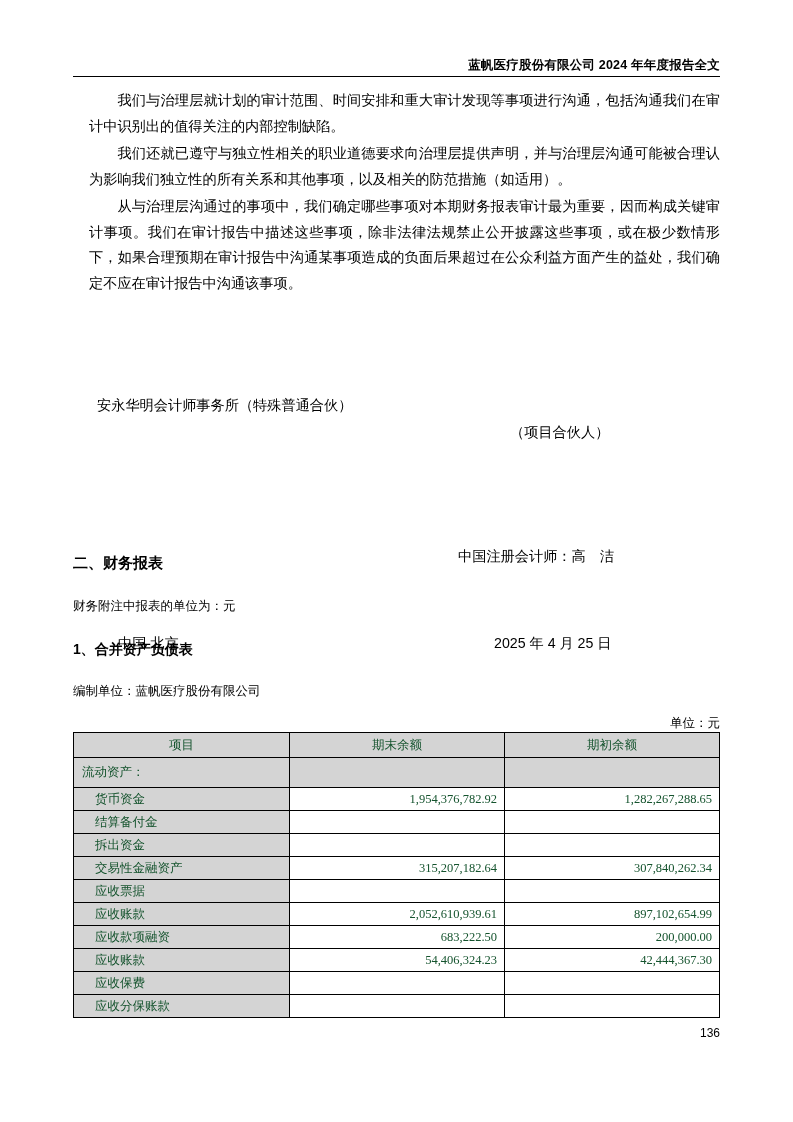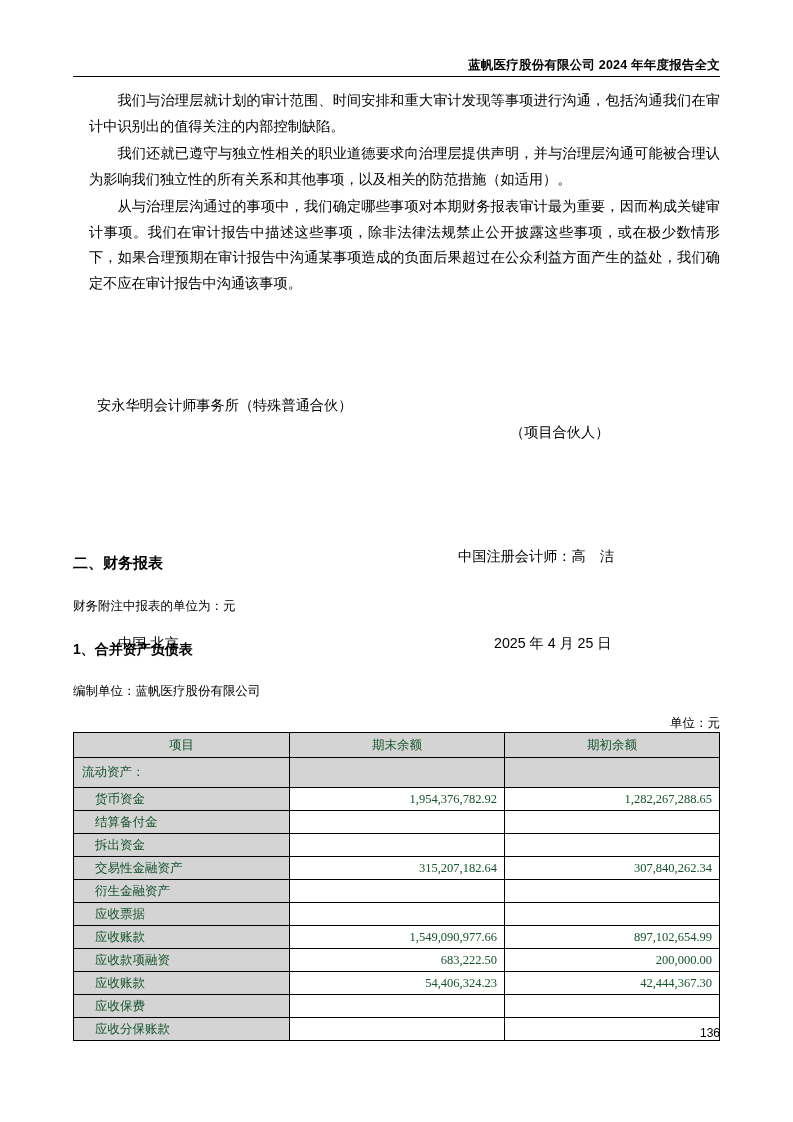--- a/index.html
+++ b/index.html
@@ -281,32 +281,27 @@
           <td class="cell-item">拆出资金</td>
           <td class="cell-val"></td>
           <td class="cell-val"></td>
         </tr>
         <tr>
           <td class="cell-item">交易性金融资产</td>
           <td class="cell-val">315,207,182.64</td>
           <td class="cell-val">307,840,262.34</td>
         </tr>
         <tr>
-          <td class="cell-item">衍生金融资产</td>
-          <td class="cell-val"></td>
-          <td class="cell-val"></td>
-        </tr>
-        <tr>
           <td class="cell-item">应收票据</td>
           <td class="cell-val"></td>
           <td class="cell-val"></td>
         </tr>
         <tr>
           <td class="cell-item">应收账款</td>
-          <td class="cell-val">1,549,090,977.66</td>
+          <td class="cell-val">2,052,610,939.61</td>
           <td class="cell-val">897,102,654.99</td>
         </tr>
         <tr>
           <td class="cell-item">应收款项融资</td>
           <td class="cell-val">683,222.50</td>
           <td class="cell-val">200,000.00</td>
         </tr>
         <tr>
           <td class="cell-item">应收账款</td>
           <td class="cell-val">54,406,324.23</td>

